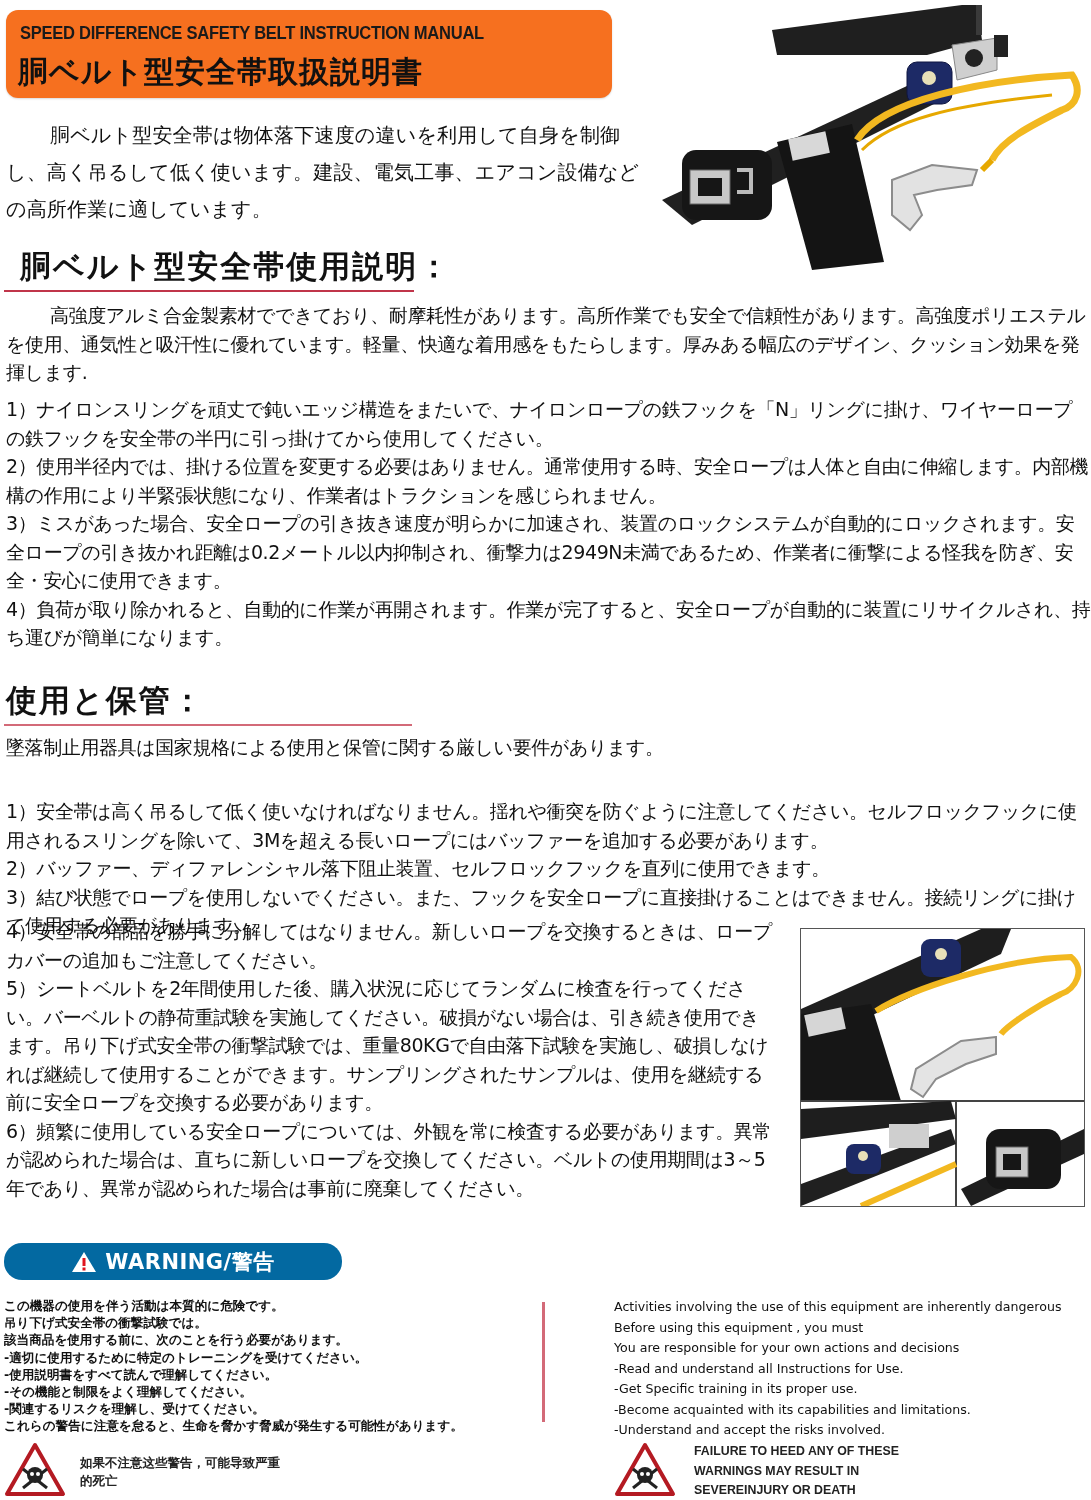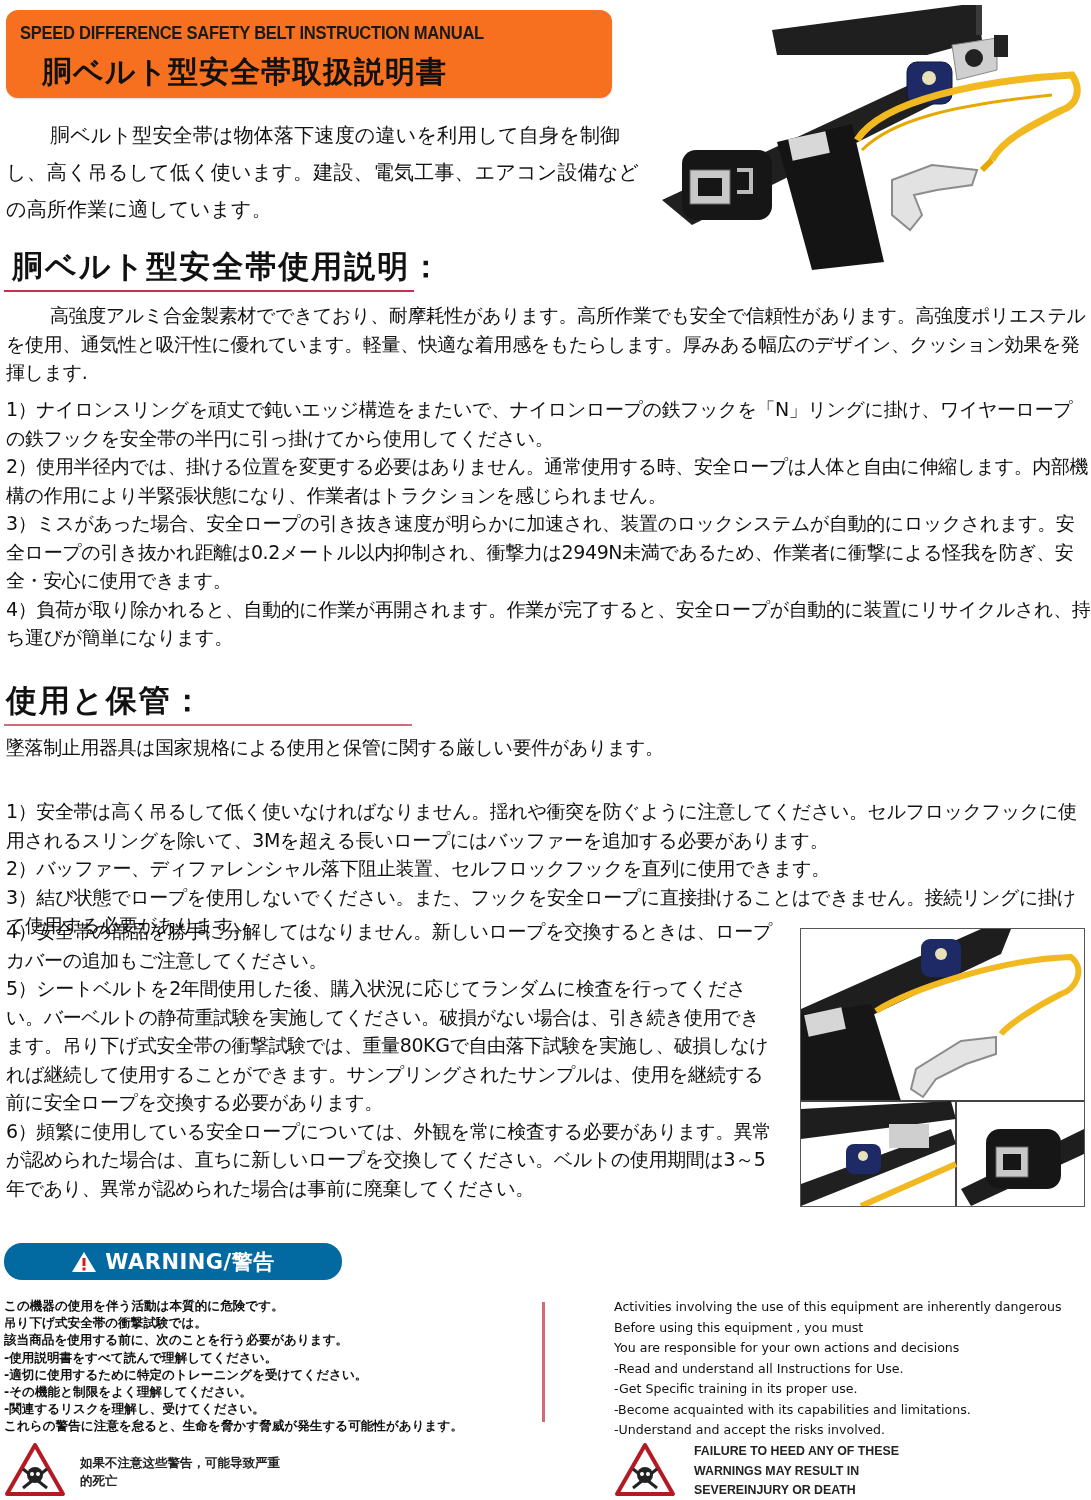--- a/index.html
+++ b/index.html
@@ -16,33 +16,33 @@
     background: #f6701f; border-radius: 12px;
     box-shadow: 0 1px 2px rgba(0,0,0,0.15);
   }
   .hdr-en {
     left: 20px; top: 23px; font-family: "Liberation Sans", sans-serif;
     font-weight: bold; font-size: 18px; letter-spacing: -0.3px; color: #1a1a1a;
     transform: scaleX(0.92); transform-origin: left center; white-space: nowrap;
   }
   .hdr-jp {
     left: 18px; top: 52px; font-weight: bold; font-size: 30px; color: #111;
-    letter-spacing: 1px; white-space: nowrap; margin-left: 24px;
+    letter-spacing: 1px; white-space: nowrap;
   }
 
   
   .p {
     font-size: 19px; line-height: 28.5px; color: #111;
     letter-spacing: -0.4px;
   }
   .intro { left: 6px; top: 117px; width: 640px; font-size: 20px; line-height: 37px; letter-spacing: 0.2px;}
   .indent { display: inline-block; width: 44px; }
 
   .h2 { font-size: 31px; font-weight: bold; color: #111; letter-spacing: 2px; white-space: nowrap; }
-  .h2-a { left: 12px; top: 246px; }
+  .h2-a { left: 20px; top: 246px; }
   .rule { height: 2px; background: #c0354a; }
   .rule-a { left: 4px; top: 290px; width: 410px; }
   .h2-b { left: 6px; top: 680px; }
   .rule-b { left: 4px; top: 724px; width: 408px; background: #d36a78; }
 
   .usage-intro { left: 6px; top: 301px; width: 1085px; }
   .usage-list  { left: 6px; top: 395px; width: 1085px; }
   .usage-list .item { margin: 0; }
 
   .storage-intro { left: 6px; top: 733px; width: 1085px; }
@@ -172,22 +172,22 @@
     <rect x="11.5" y="7" width="3" height="8" fill="#e0141e"></rect>
     <rect x="11.5" y="16.5" width="3" height="3" fill="#e0141e"></rect>
   </svg>
   <span class="warn-label">WARNING/警告</span>
 </div>
 
 <div class="abs warn-jp">
   <div>この機器の使用を伴う活動は本質的に危険です。</div>
   <div>吊り下げ式安全帯の衝撃試験では。</div>
   <div>該当商品を使用する前に、次のことを行う必要があります。</div>
+  <div>-適切に使用するために特定のトレーニングを受けてください。</div>
   <div>-使用説明書をすべて読んで理解してください。</div>
-  <div>-適切に使用するために特定のトレーニングを受けてください。</div>
   <div>-その機能と制限をよく理解してください。</div>
   <div>-関連するリスクを理解し、受けてください。</div>
   <div>これらの警告に注意を怠ると、生命を脅かす脅威が発生する可能性があります。</div>
 </div>
 
 <div class="abs vdiv"></div>
 
 <div class="abs warn-en">
   <div>Activities involving the use of this equipment are inherently dangerous</div>
   <div>Before using this equipment , you must</div>

